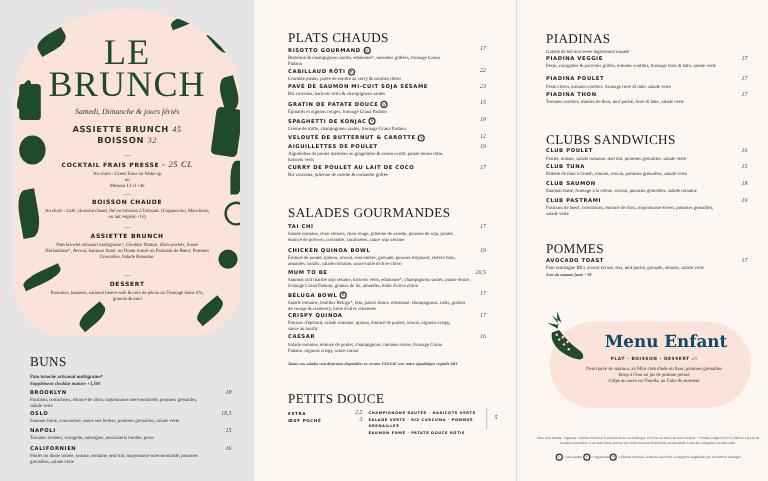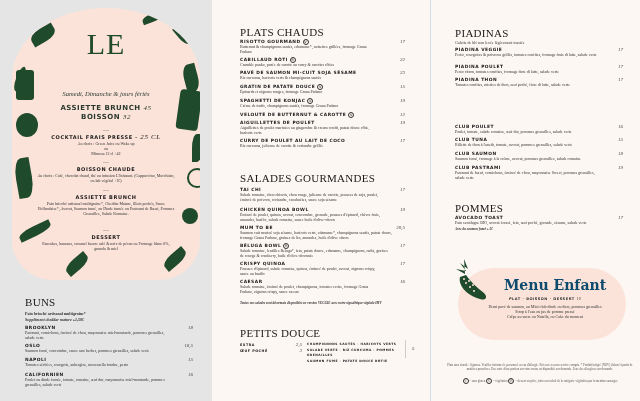--- a/index.html
+++ b/index.html
@@ -58,20 +58,21 @@
     <div class="leaf" style="left:175px;top:160px;width:20px;height:20px;border-radius:50%;background:#fbe3d9;border:2px solid #1f4a2c;"></div>
     <div class="leaf" style="left:180px;top:126px;width:10px;height:28px;border-radius:50% 0;"></div>
     <div class="leaf" style="left:170px;top:200px;width:16px;height:16px;border-radius:50%;"></div>
     <div class="leaf" style="left:4px;top:150px;width:16px;height:40px;border-radius:50% 0;transform:rotate(-10deg);"></div>
     <div class="leaf" style="left:6px;top:218px;width:34px;height:10px;border-radius:50% 0;transform:rotate(-25deg);"></div>
     <div class="leaf" style="left:52px;top:250px;width:26px;height:12px;border-radius:50% 0;transform:rotate(-40deg);"></div>
     <div class="leaf" style="left:150px;top:245px;width:26px;height:12px;border-radius:50% 0;transform:rotate(-40deg);"></div>
 
     <div class="brunch-title">
       <div>LE</div>
+      <div>BRUNCH</div>
     </div>
     <div class="brunch-sub">Samedi, Dimanche &amp; jours fériés</div>
     <div class="brunch-offer">
       <div><span>ASSIETTE BRUNCH</span> <span class="p">45</span></div>
       <div><span>BOISSON</span> <span class="p">32</span></div>
     </div>
 
     <div class="brunch-block" style="top:118px;">
       <span class="dash">—</span>
       <div class="b-head"><span>COCKTAIL FRAIS PRESSE</span> <span class="p">- 25 CL</span></div>
@@ -232,20 +233,21 @@
     <div class="name">PIADINA POULET</div>
     <div class="desc">Pesto citron, tomates confites, fromage fiore di latte, salade verte</div>
     <div class="price">17</div>
   </div>
   <div class="item" style="left:24px;top:77px;width:168px;">
     <div class="name">PIADINA THON</div>
     <div class="desc">Tomates confites, miettes de thon, œuf poché, fiore di latte, salade verte</div>
     <div class="price">17</div>
   </div>
 
+  <div class="sec-title" style="left:24px;top:111px;">CLUBS SANDWICHS</div>
   <div class="item" style="left:24px;top:124px;width:168px;">
     <div class="name">CLUB POULET</div>
     <div class="desc">Poulet, tomate, salade romaine, œuf dur, pommes grenailles, salade verte</div>
     <div class="price">16</div>
   </div>
   <div class="item" style="left:24px;top:137px;width:168px;">
     <div class="name">CLUB TUNA</div>
     <div class="desc">Rillette de thon à l'aneth, tomate, avocat, pommes grenailles, salade verte</div>
     <div class="price">15</div>
   </div>

